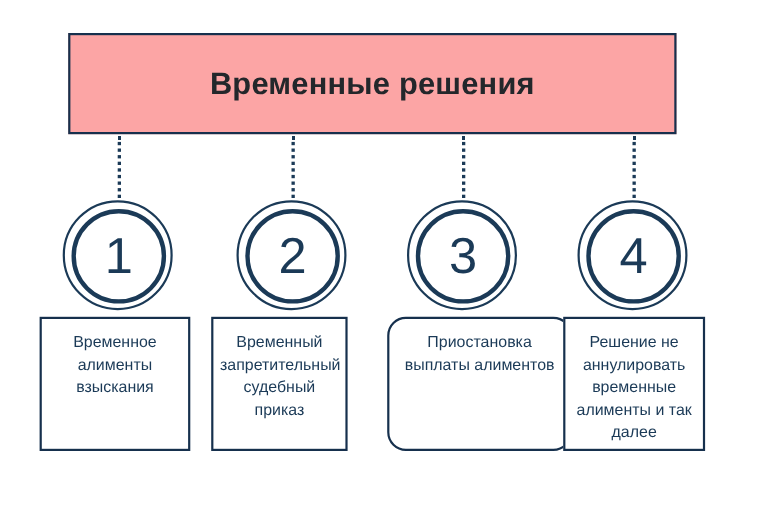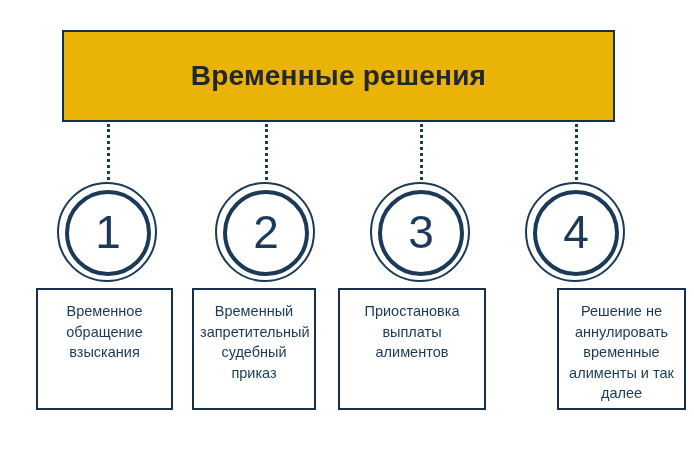--- a/index.html
+++ b/index.html
@@ -25,21 +25,21 @@
   }
 
   
   .title-box {
     position: absolute;
     left: 62px;
     top: 30px;
     width: 553px;
     height: 92px;
     border: 2px solid #16304d;
-    background: #eab308;
+    background: #fca5a5;
     box-sizing: border-box;
     display: flex;
     align-items: center;
     justify-content: center;
   }
   .title-text {
     font-size: 28px;
     font-weight: bold;
     color: #23272b;
     letter-spacing: 0.2px;
@@ -103,22 +103,22 @@
   .caption-text {
     font-size: 14.5px;
     line-height: 1.42;
     color: #1b3a57;
     display: block;
     padding: 0 6px;
   }
 
   .b1 { left: 36px;  width: 137px; }
   .b2 { left: 192px; width: 124px; }
-  .b3 { left: 338px; width: 148px; }
-  .b4 { left: 512px; width: 129px; margin-left: 45px; }
+  .b3 { left: 352px; width: 168px; border-radius: 17px; }
+  .b4 { left: 512px; width: 129px; }
 </style>
 </head>
 <body>
 
 <div id="diagram">
 
   <div class="title-box">
     <div class="title-text">Временные решения</div>
   </div>
 
@@ -145,21 +145,21 @@
     </div>
   </div>
 
   <div class="circle-outer" style="left:525px; top:182px;">
     <div class="circle-inner">
       <span class="circle-num">4</span>
     </div>
   </div>
 
   <div class="caption-box b1">
-    <span class="caption-text">Временное обращение взыскания</span>
+    <span class="caption-text">Временное алименты взыскания</span>
   </div>
 
   <div class="caption-box b2">
     <span class="caption-text">Временный запретительный судебный приказ</span>
   </div>
 
   <div class="caption-box b3">
     <span class="caption-text">Приостановка выплаты алиментов</span>
   </div>
 

